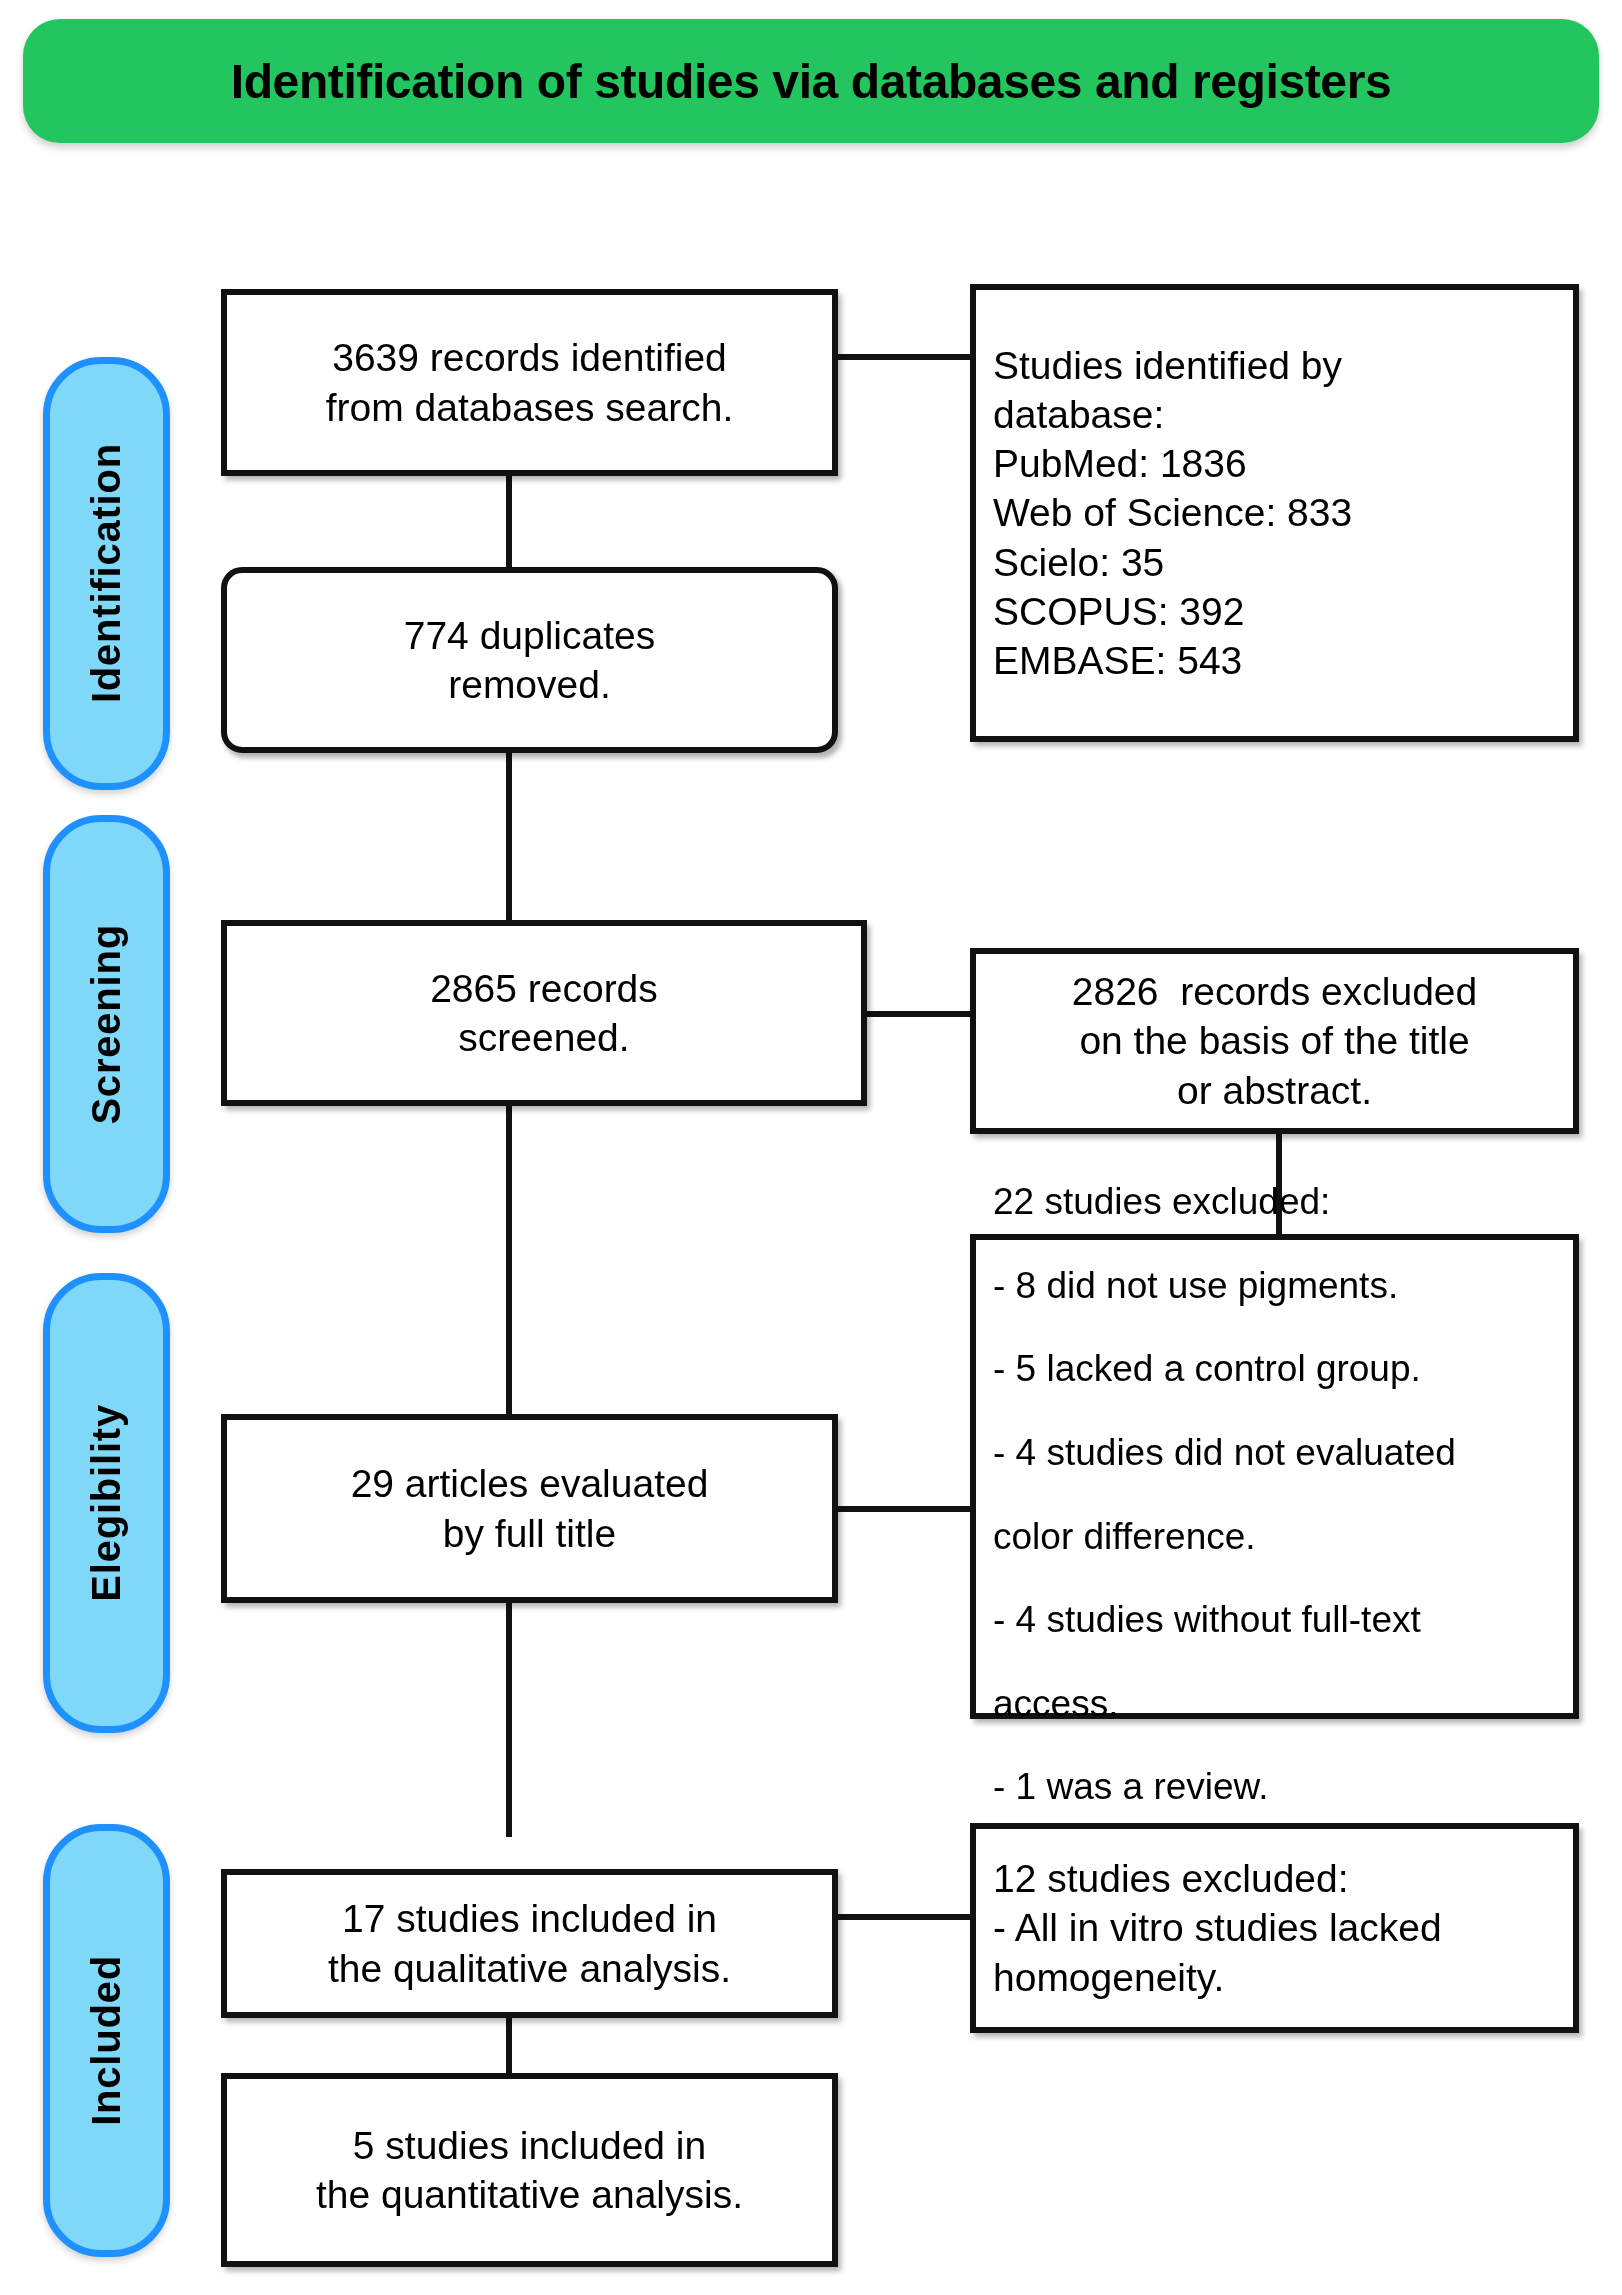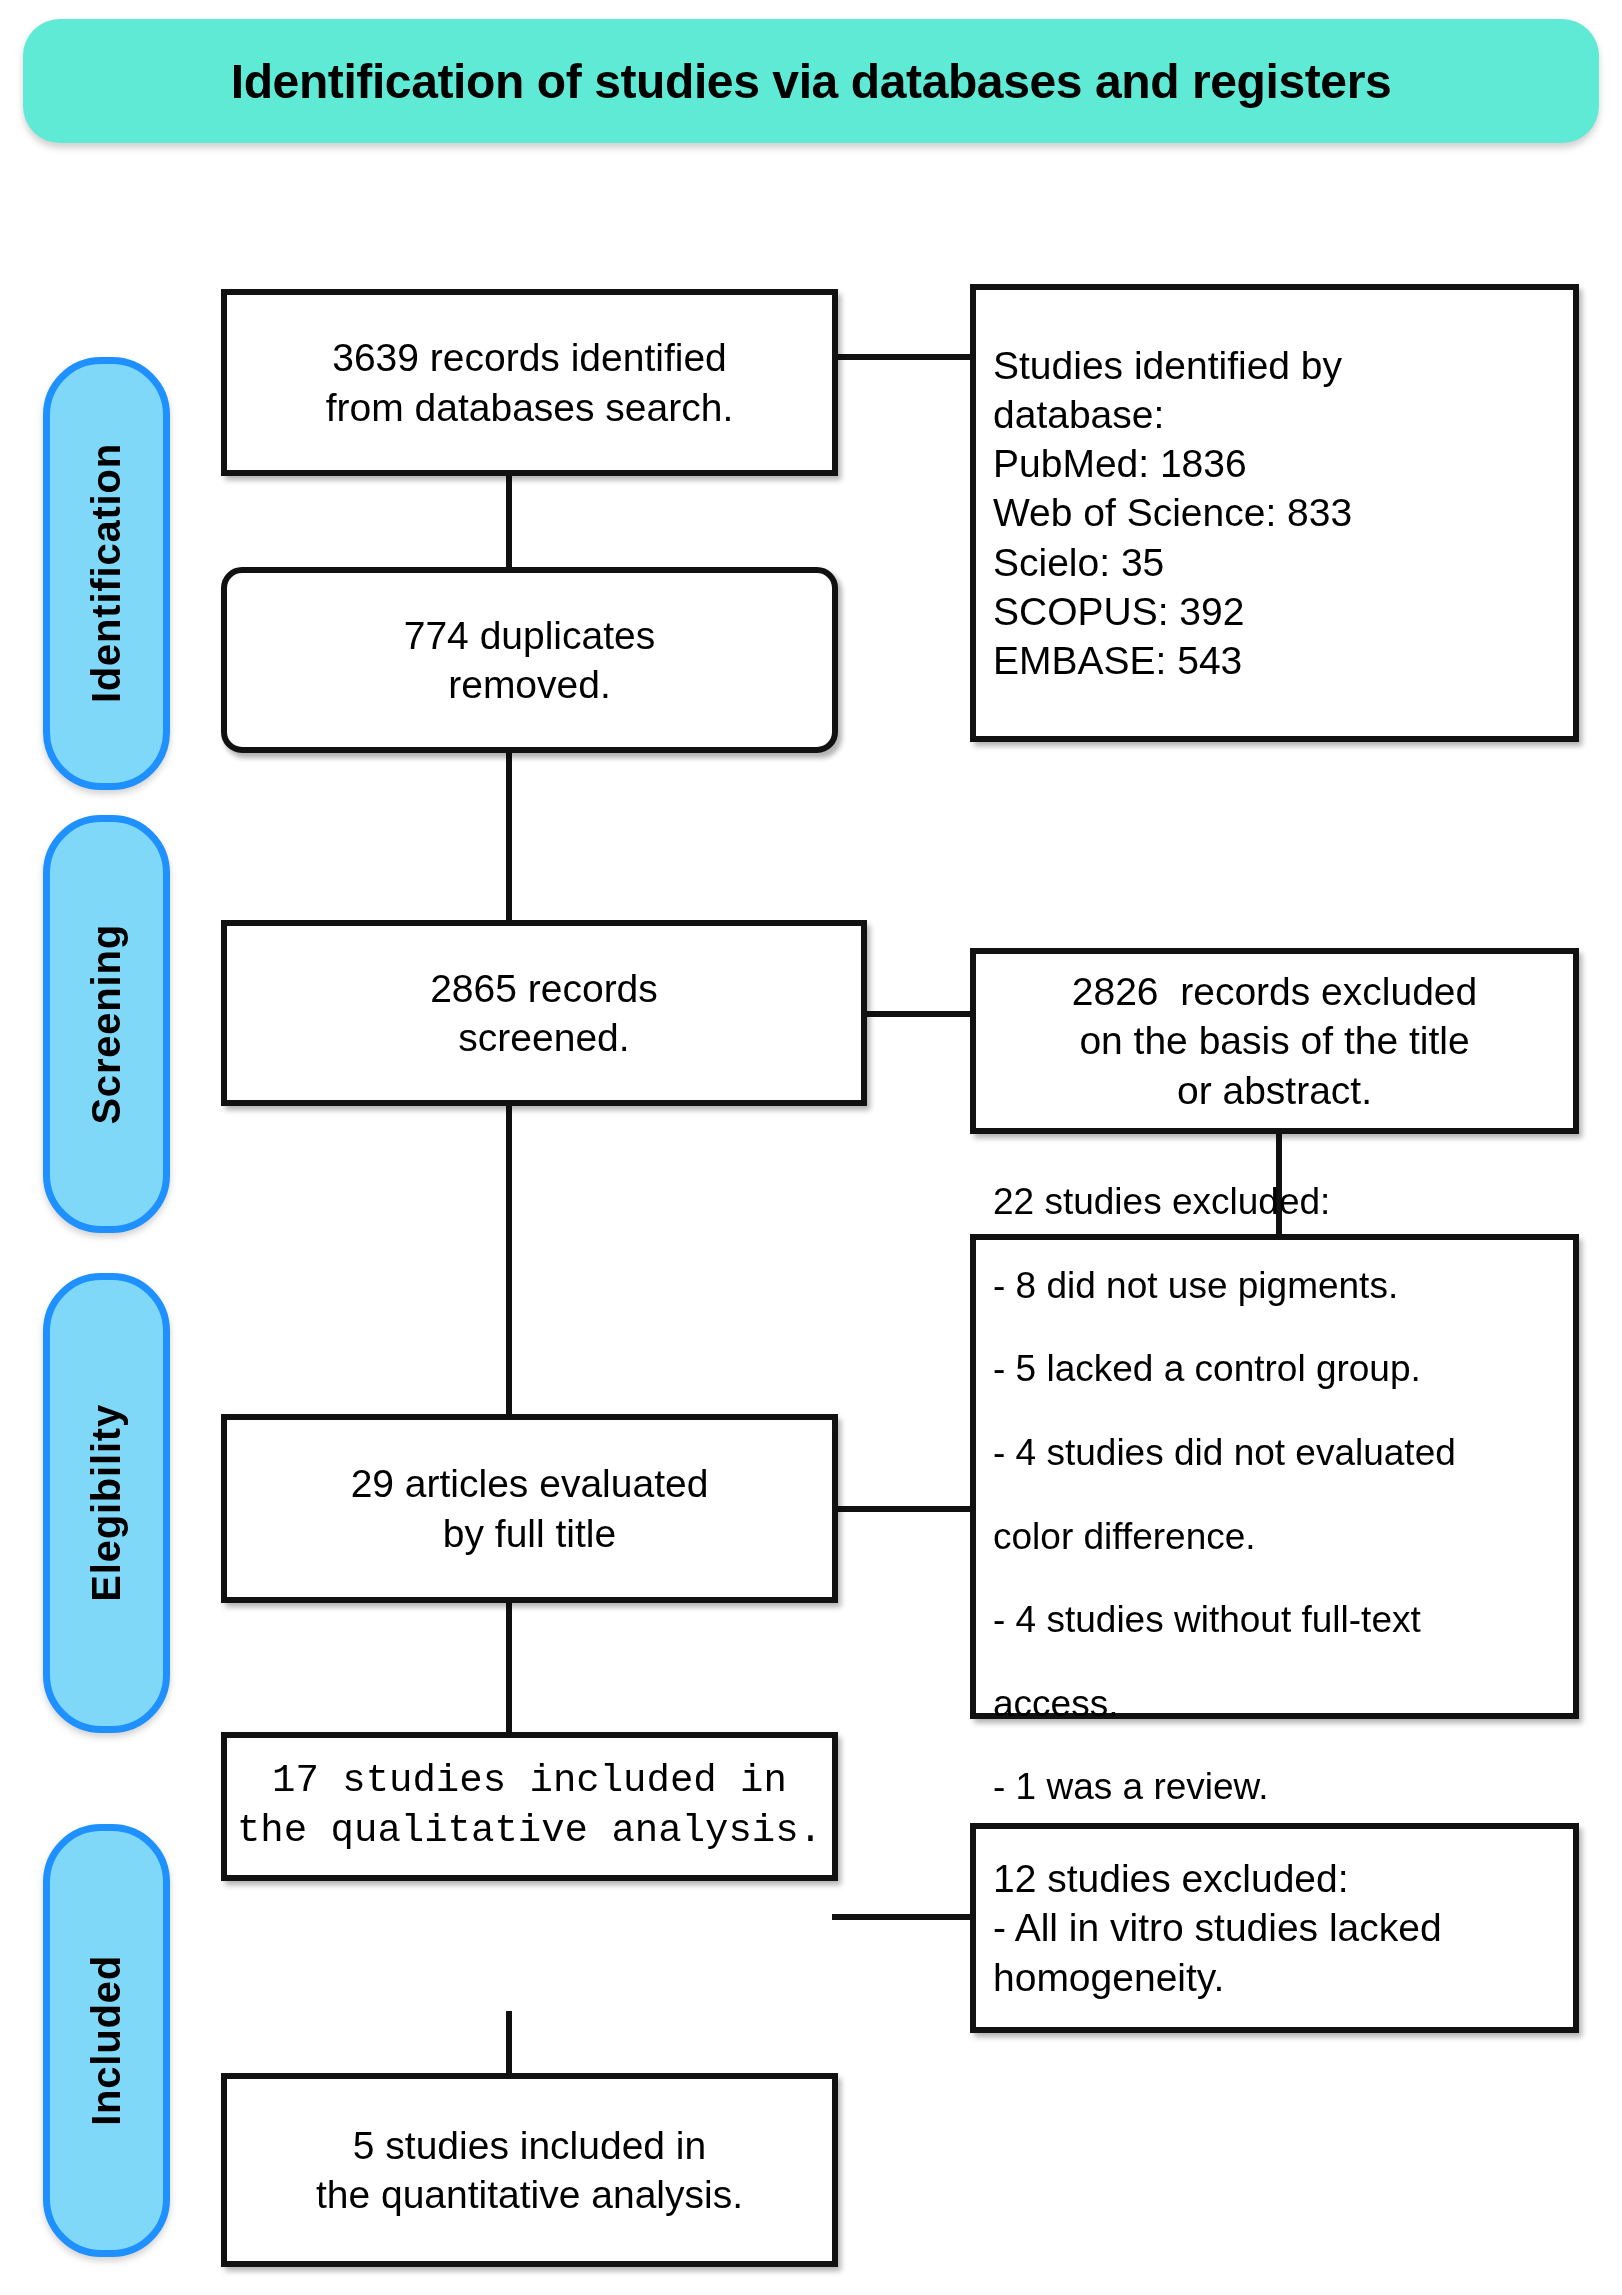--- a/index.html
+++ b/index.html
@@ -4,21 +4,21 @@
 <style>
   html,body{margin:0;padding:0;background:#ffffff;}
   body{width:1622px;height:2295px;position:relative;overflow:hidden;
        font-family:"Liberation Sans","DejaVu Sans",sans-serif;color:#000;}
 
   #stage{position:absolute;left:0;top:0;width:1622px;height:2295px;}
 
   
   .banner{
     position:absolute;left:23px;top:19.4px;width:1576px;height:124px;
-    background:#5eead4;border-radius:37px;
+    background:#22c55e;border-radius:37px;
     display:flex;align-items:center;justify-content:center;
     box-shadow:0 4.7px 7.8px rgba(0,0,0,0.18);
   }
   .banner-text{
     font-size:48px;font-weight:bold;letter-spacing:-0.4px;color:#000;
     white-space:nowrap;
   }
 
   
   .pill{
@@ -152,21 +152,21 @@
       <div class="line small">- 8 did not use pigments.</div>
       <div class="line small">- 5 lacked a control group.</div>
       <div class="line small">- 4 studies did not evaluated</div>
       <div class="line small">color difference.</div>
       <div class="line small">- 4 studies without full-text</div>
       <div class="line small">access.</div>
       <div class="line small">- 1 was a review.</div>
     </div>
   </div>
 
-  <div class="box" style="left:221px;top:1732px;width:617px;height:149px;font-family:Liberation Mono, monospace;">
+  <div class="box" style="left:221px;top:1869px;width:617px;height:149px;">
     <div class="box-inner center">
       <div class="line">17 studies included in</div>
       <div class="line">the qualitative analysis.</div>
     </div>
   </div>
 
   <div class="box" style="left:970px;top:1823px;width:609px;height:210px;">
     <div class="box-inner left">
       <div class="line">12 studies excluded:</div>
       <div class="line">- All in vitro studies lacked</div>

